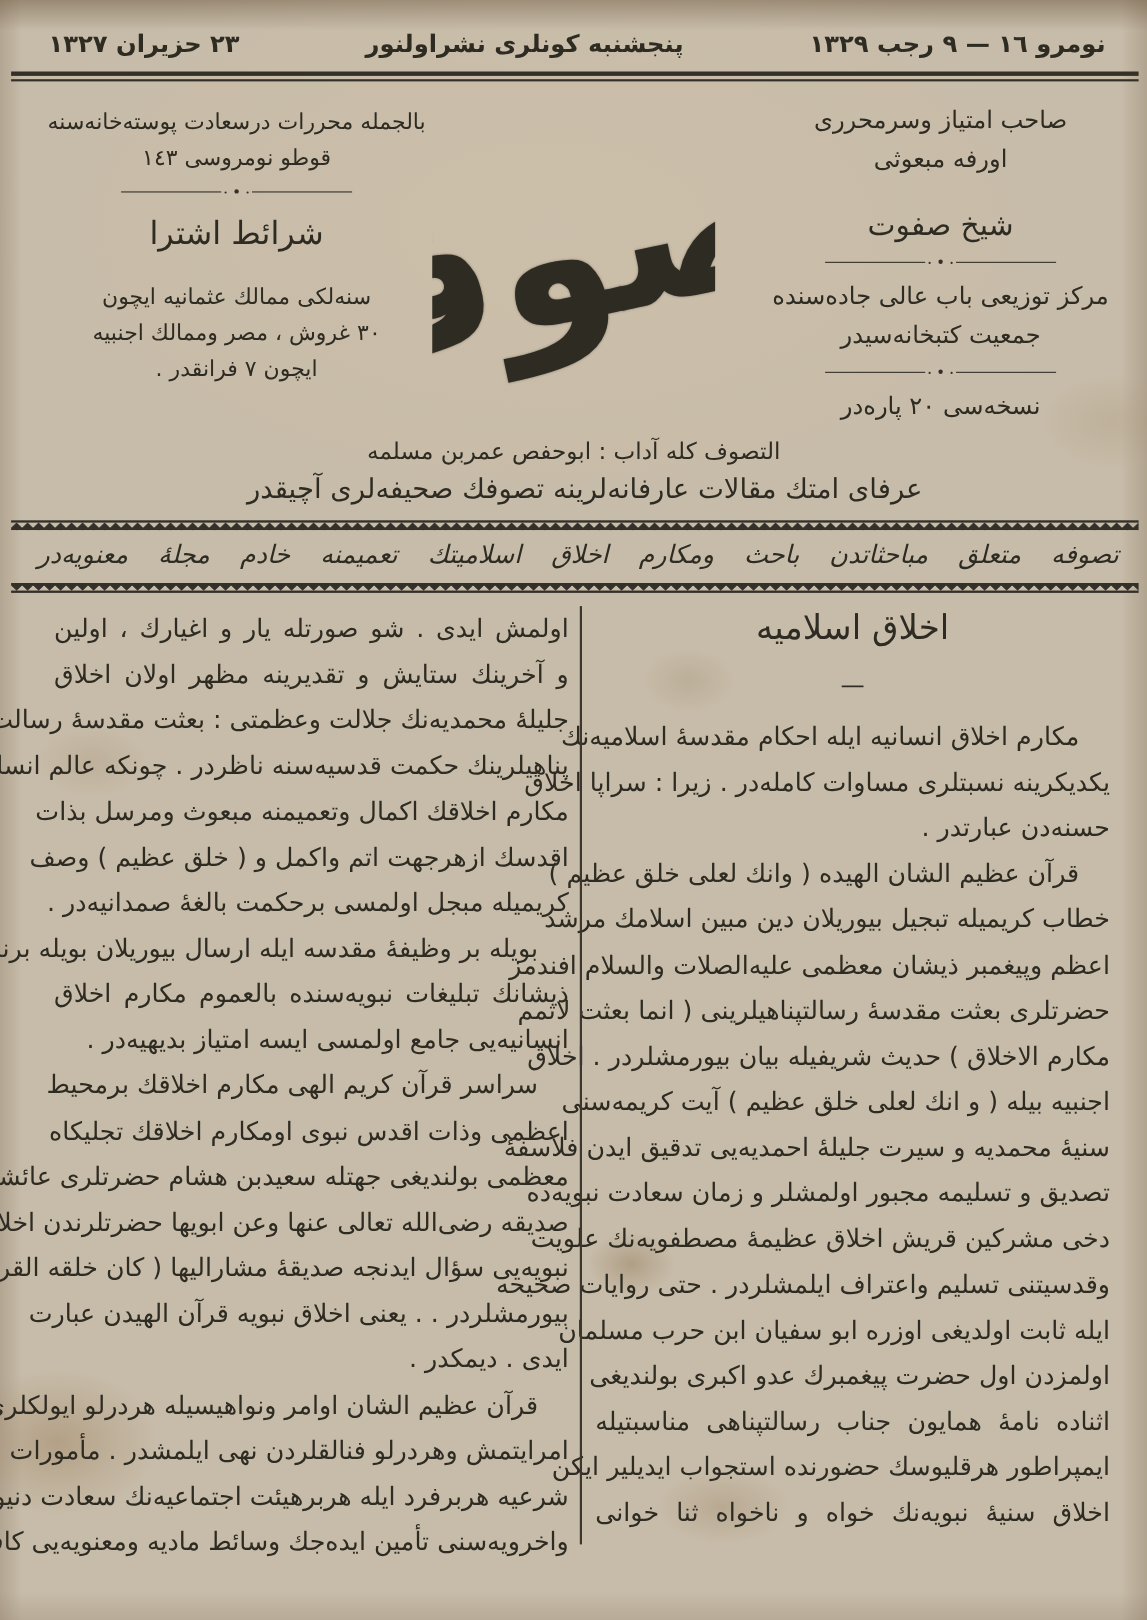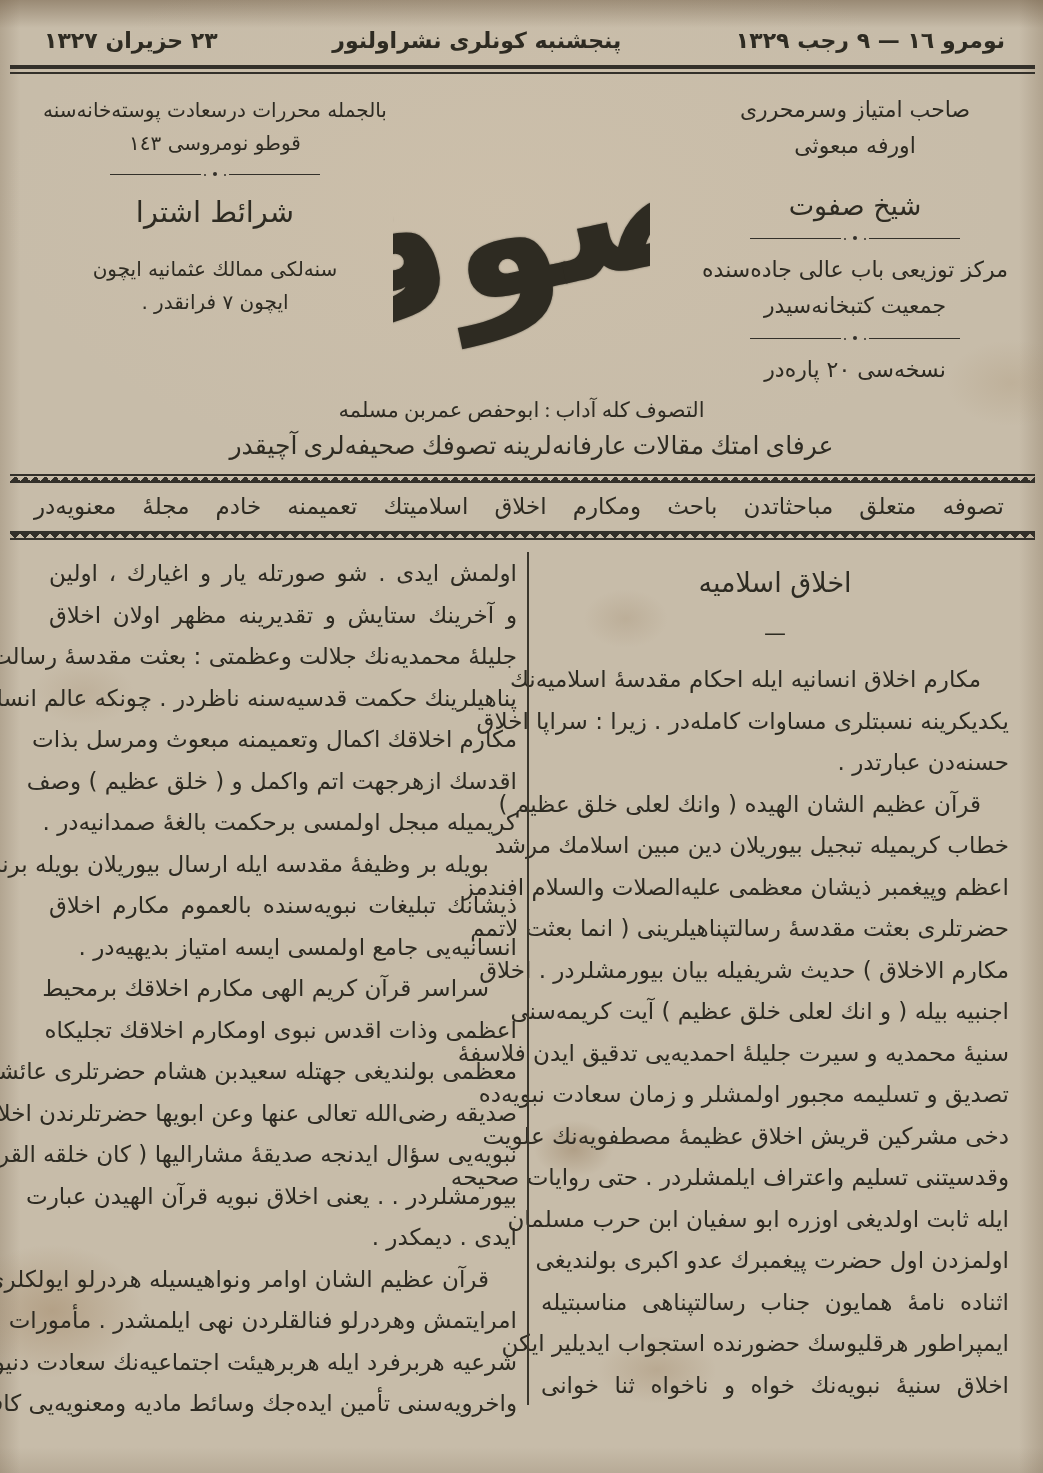--- a/index.html
+++ b/index.html
@@ -60,45 +60,45 @@
   
   .orn { display: flex; align-items: center; justify-content: center; width: 210px; margin: 12px auto; }
   .orn::before, .orn::after { content: ""; flex: 1; border-top: 1.6px solid #33302a; }
   .orn .dot {
     width: 4px; height: 4px; margin: 0 12px; border-radius: 50%;
     background: #33302a;
     box-shadow: 10px 1px 0 -1px #33302a, -10px 1px 0 -1px #33302a;
   }
 
   
-  .epigraph { text-align: center; margin-top: -10px; font-family: Liberation Serif, serif; }
+  .epigraph { text-align: center; margin-top: -10px; }
   .epigraph .l1 { font-size: 21px; }
   .epigraph .l2 { font-size: 25px; margin-top: 8px; margin-left: 20px; }
 
   
   .zz-top {
     margin: 14px 8px 0 10px; height: 8px;
     border-top: 2px solid #33302a;
     background: conic-gradient(from 135deg at 50% 0, #33302a 90deg, transparent 0) 0 0 / 10px 7px repeat-x;
   }
   .zz-bottom {
     margin: 0 8px 0 10px; height: 8px;
     border-bottom: 2px solid #33302a;
     background: conic-gradient(from -45deg at 50% 100%, #33302a 90deg, transparent 0) 0 100% / 10px 7px repeat-x;
   }
   .motto {
-    font-size: 23px; padding: 9px 39px 11px 34px;
-    text-align: justify; text-align-last: justify;
+    font-size: 23px; padding: 9px 26px 11px 34px;
+    text-align: justify; text-align-last: justify; font-style: italic;
   }
 
   
   .article-body { display: flex; align-items: stretch; padding: 10px 34px 0 30px; }
   .col { width: 468px; }
   .col-divider { width: 2px; background: #3b372d; margin: 2px 12px 20px 10px; }
-  .art-heading { text-align: center; font-size: 27px; margin: 17px 0 0 0; font-weight: 400; }
+  .art-heading { text-align: center; font-size: 31px; margin: 4px 0 0 0; font-weight: 400; }
   .heading-rule { text-align: center; font-size: 22px; margin: 22px 0 14px; }
   .bodyline {
     font-size: 23px; line-height: 41.5px;
     text-align: justify; text-align-last: justify;
     white-space: nowrap;
   }
   .bodyline.end { text-align-last: right; }
   .bodyline.indent { padding-right: 28px; }
   .col-left { padding-top: 3px; }
 </style>
@@ -137,20 +137,21 @@
     </div>
 
     <div class="mh-box mh-left">
       <div>بالجمله محررات درسعادت پوسته‌خانه‌سنه</div>
       <div>قوطو نومروسى ١٤٣</div>
       <div class="orn">
           <span class="dot"></span>
         </div>
       <div class="sub-heading">شرائط اشترا</div>
       <div>سنه‌لكى ممالك عثمانيه ايچون</div>
+      <div>٣٠ غروش ، مصر وممالك اجنبيه</div>
       <div>ايچون ٧ فرانقدر .</div>
     </div>
 
   </section>
 
   <div class="epigraph">
     <div class="l1">التصوف كله آداب : ابوحفص عمربن مسلمه</div>
     <div class="l2">عرفاى امتك مقالات عارفانه‌لرينه تصوفك صحيفه‌لرى آچيقدر</div>
   </div>
 

